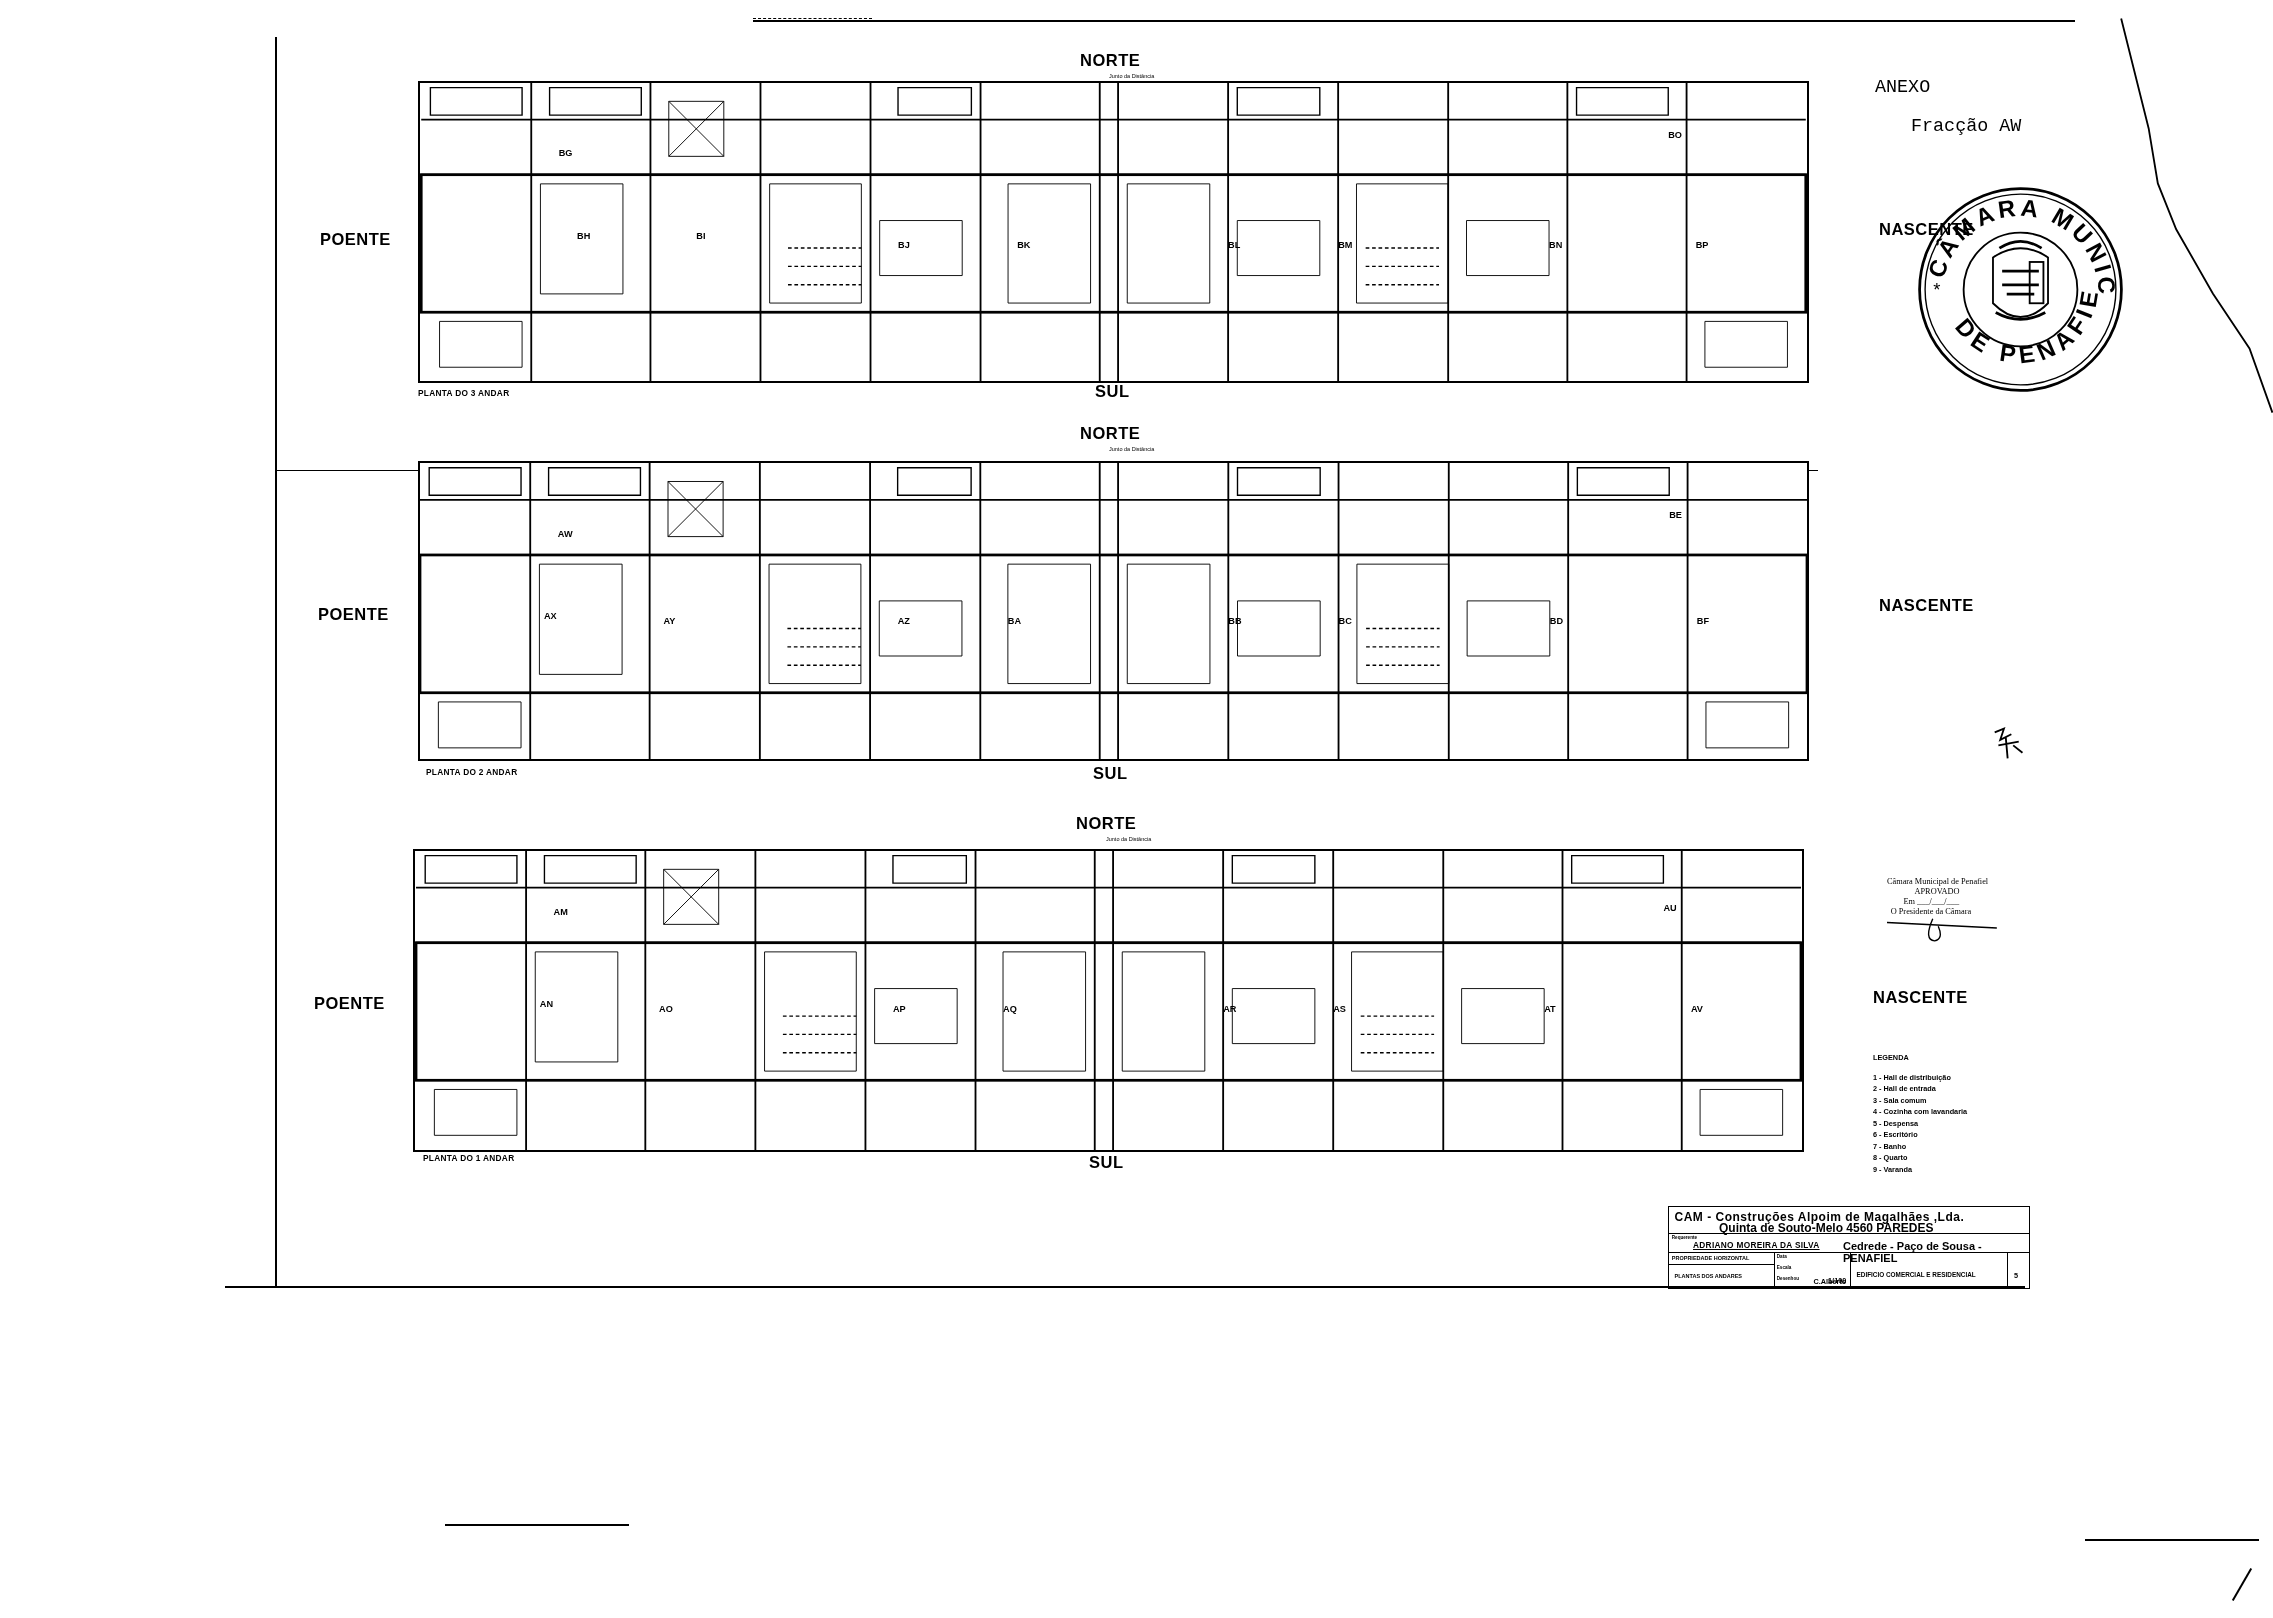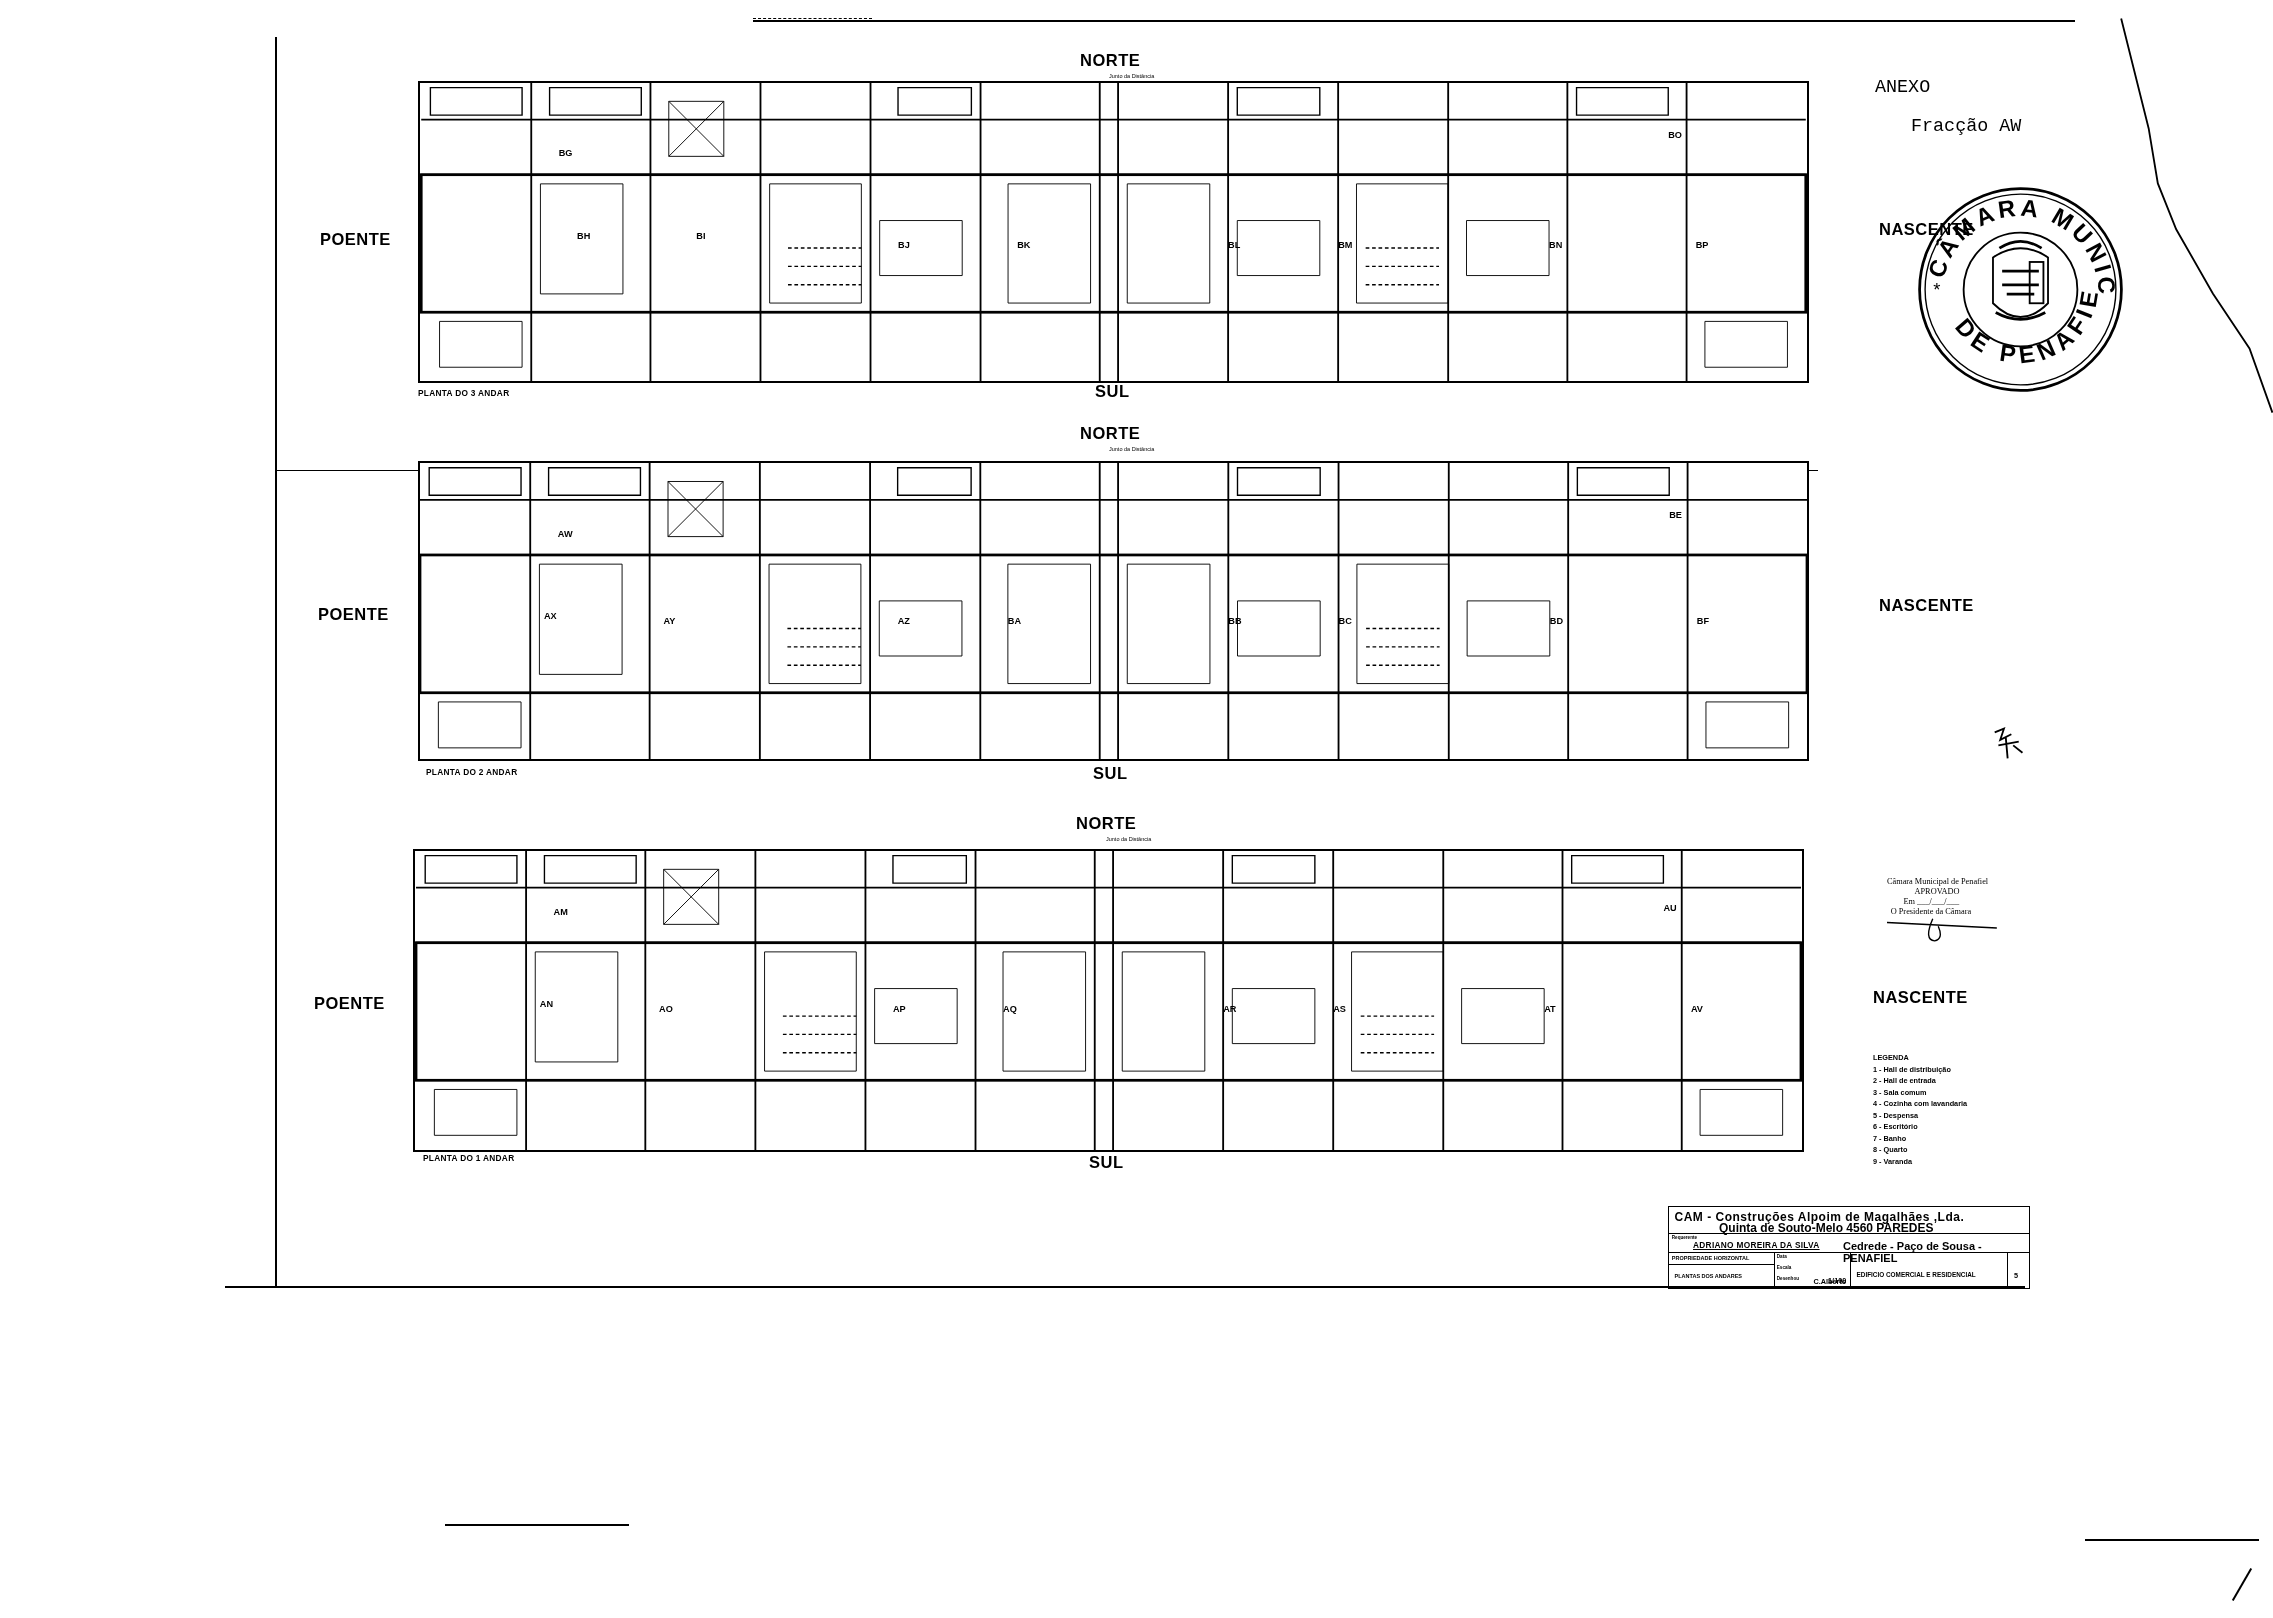--- a/index.html
+++ b/index.html
@@ -17,21 +17,21 @@
   .plan-caption { position: absolute; font-weight: bold; font-size: 8.3px; letter-spacing: 0.3px; }
 
   .plan { position: absolute; border: 2.8px solid #000; background: #fff; overflow: hidden; }
   .plan svg { display: block; }
 
   .anexo { position: absolute; font-family: "Liberation Mono", monospace; font-size: 18.4px; }
 
   .stamp { position: absolute; left: 1915px; top: 184px; width: 211px; height: 211px; }
 
   .legend { position: absolute; left: 1873px; top: 1052px; font-size: 7.3px; font-weight: bold; line-height: 11.5px; }
-  .legend-title { margin-bottom: 0; }
+  .legend-title { margin-bottom: 8px; }
 
   .approval { position: absolute; left: 1887px; top: 877px; font-family: "Liberation Serif", serif; font-size: 8.3px; line-height: 10px; }
 
   .title-block { position: absolute; left: 1668px; top: 1206px; width: 360px; height: 81px; border: 1.8px solid #000; font-size: 7.3px; font-weight: bold; }
   .tb-row { position: absolute; left: 0; right: 0; border-bottom: 1.4px solid #000; }
   .tb-cell { position: absolute; border-right: 1.4px solid #000; top: 0; bottom: 0; }
   .tb-company { font-size: 12px; position: absolute; left: 5.5px; top: 2.8px; letter-spacing: 0.5px; }
   .tb-address { font-size: 12px; position: absolute; left: 50px; top: 13.8px; }
   .tb-owner-lbl { font-size: 4.6px; position: absolute; left: 2.8px; top: 0.9px; }
   .tb-owner { font-size: 8.3px; position: absolute; left: 24px; top: 6.4px; letter-spacing: 0.3px; text-decoration: underline; }

